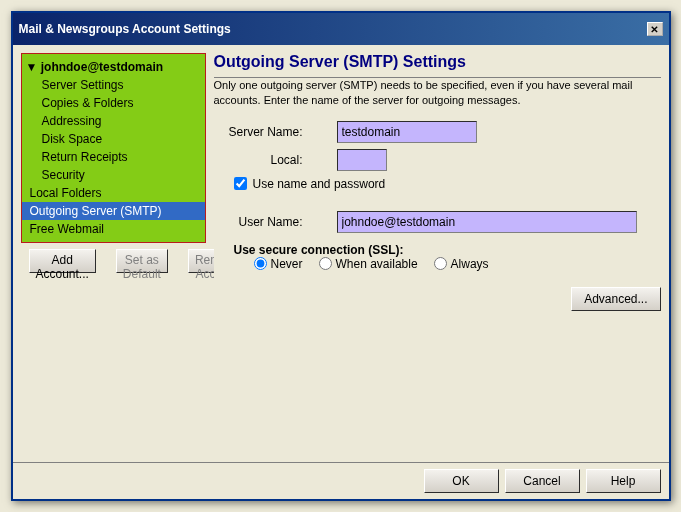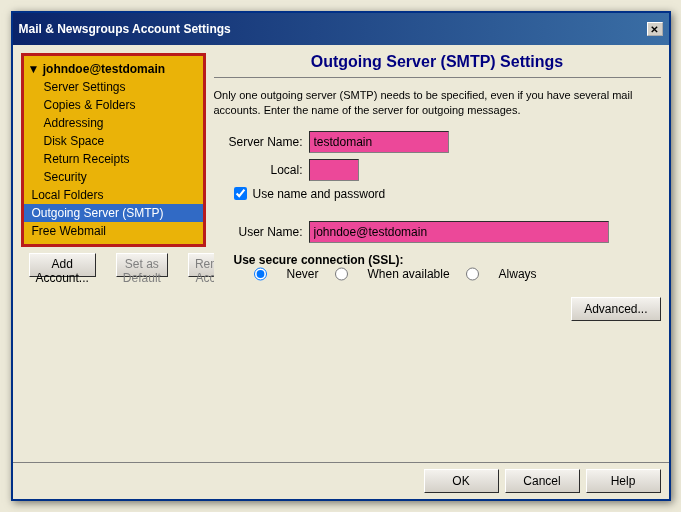--- a/index.html
+++ b/index.html
@@ -55,22 +55,22 @@
       display: flex;
       flex: 1;
       padding: 8px;
       gap: 8px;
       overflow: hidden;
     }
 
     .sidebar {
       width: 185px;
       min-width: 185px;
-      background: #eab308;
-      border: 3px solid #b91c1c;
+      background: #84cc16;
+      border: 1px solid #b91c1c;
       overflow-y: auto;
       padding: 4px 0;
     }
 
     .sidebar-item {
       padding: 2px 4px;
       cursor: pointer;
       white-space: nowrap;
     }
 
@@ -99,22 +99,20 @@
       display: flex;
       flex-direction: column;
     }
 
     .panel-title {
       font-size: 16px;
       font-weight: bold;
       color: #000080;
       border-bottom: 1px solid #808080;
       padding-bottom: 6px;
-      margin-bottom: 10px;
-      text-align: center;
     }
 
     .info-text {
       font-size: 11px;
       color: #000;
       margin-bottom: 12px;
       line-height: 1.4;
     }
 
     .form-group {
@@ -126,24 +124,25 @@
     .form-label {
       width: 95px;
       text-align: right;
       padding-right: 6px;
       font-size: 12px;
       flex-shrink: 0;
     }
 
     .form-input {
       border: 1px inset #808080;
-      background: #ec4899;
+      background: #c4b5fd;
       padding: 2px 4px;
       font-size: 12px;
       height: 22px;
+      margin-left: 28px;
     }
 
     .form-input.server-name {
       width: 140px;
     }
 
     .form-input.port {
       width: 50px;
     }
 
@@ -174,21 +173,22 @@
 
     .radio-group {
       display: flex;
       align-items: center;
       gap: 16px;
       padding-left: 20px;
     }
 
     .radio-option {
       display: flex;
-      gap: 20px;
+      align-items: center;
+      gap: 4px;
       font-size: 12px;
     }
 
     .radio-option input[type="radio"] {
       margin: 0;
     }
 
     .advanced-btn-row {
       display: flex;
       justify-content: flex-end;

